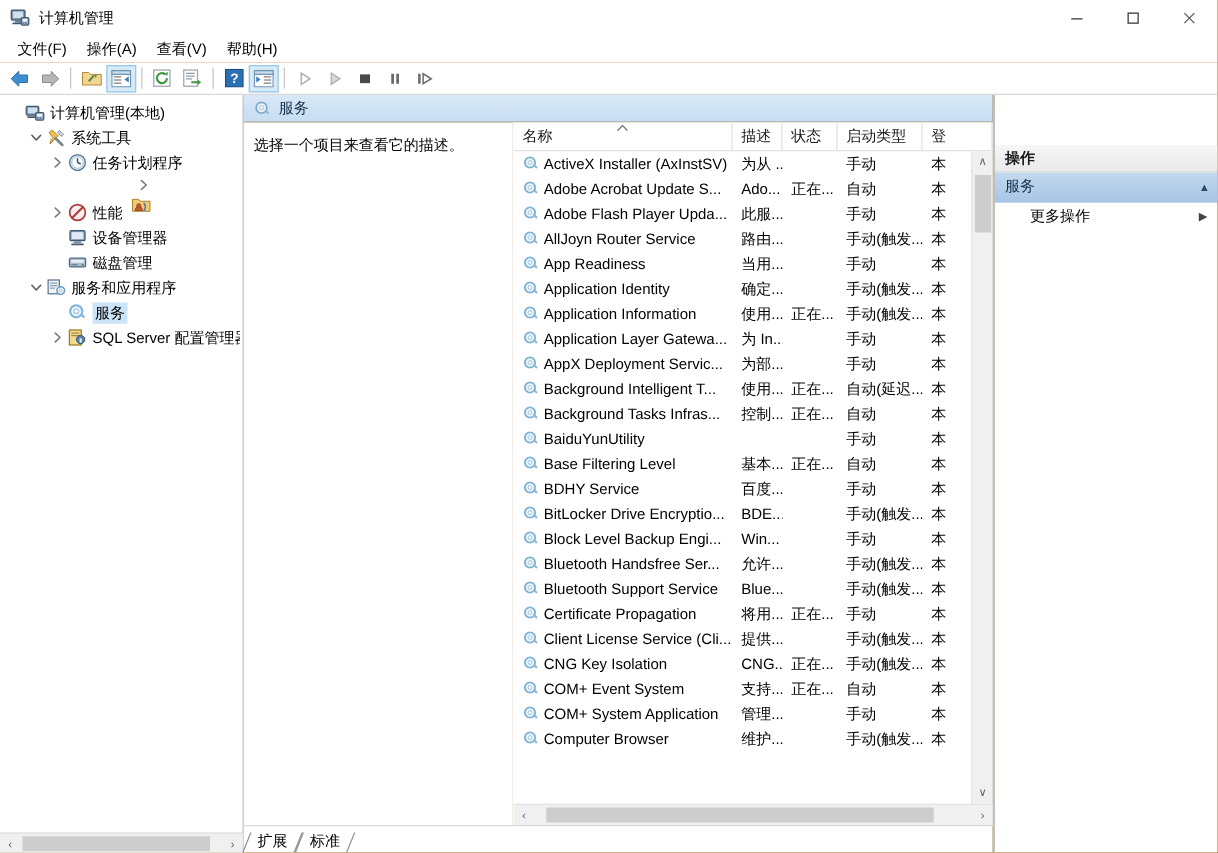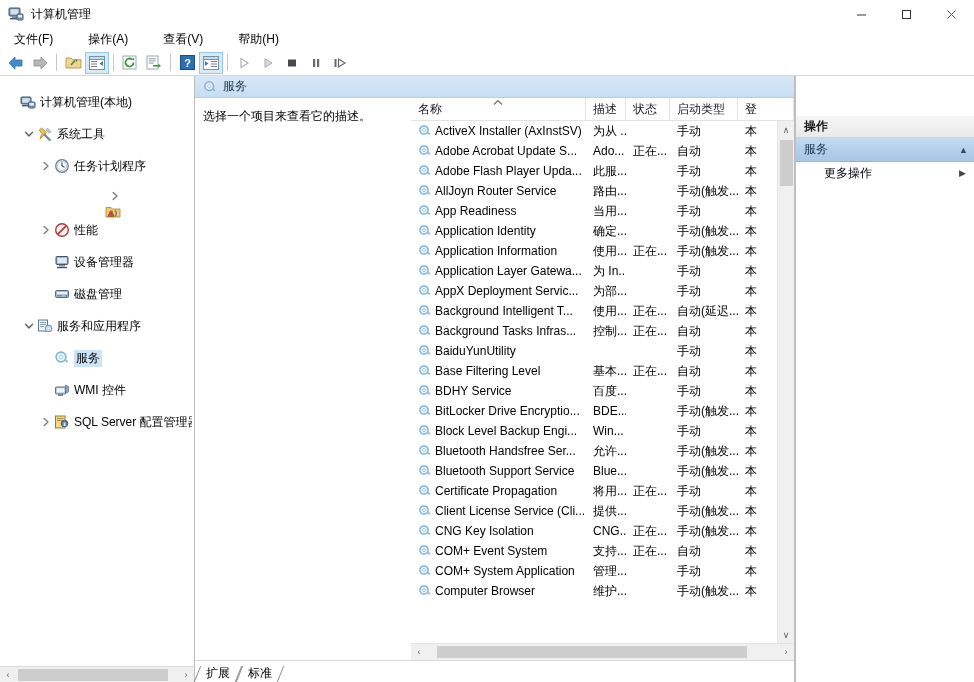--- a/index.html
+++ b/index.html
@@ -31,21 +31,20 @@
     font-size: 13px; color: #333; line-height:1;
   }
 
   
   .menubar {
     height: 22px; flex: 0 0 22px;
     display: flex; align-items: center;
     padding-left: 6px;
     background: #ffffff;
     font-size: 12px;
-    gap: 19px;
   }
   .menu-item { padding: 2px 8px; cursor: default; }
 
   
   .toolbar {
     height: 26px; flex: 0 0 26px;
     display: flex; align-items: center;
     padding-left: 4px;
     background: #ffffff;
     border-bottom: 1px solid #d8d8d8;
@@ -70,21 +69,20 @@
   }
   .tree {
     flex: 1 1 auto; overflow: hidden;
     padding: 4px 0 0 0;
     font-size: 12px;
   }
   .tnode {
     display: flex; align-items: center;
     height: 20px; white-space: nowrap;
     padding-right:2px;
-    margin-top:12px;
   }
   .tnode .twist {
     width: 16px; flex:0 0 16px; text-align:center;
     color:#6a6a6a; font-size:10px; line-height:1;
     display:flex; align-items:center; justify-content:center;
   }
   .tnode .ticon { width:16px; height:16px; flex:0 0 16px; margin-right:4px; position:relative;}
   .tnode .tlabel { overflow:hidden; }
   .tnode.sel .tlabel { background:#cce4f7; padding:0 2px; }
   .tree-scroll {
@@ -480,30 +478,20 @@
             <span class="tlabel">服务和应用程序</span>
           </div>
           <div class="tnode sel" style="padding-left: 38px;">
             <span class="twist"></span>
             <span class="ticon"><svg width="16" height="16" viewBox="0 0 16 16">
                 <circle cx="7" cy="7" r="4.9" fill="#e8f2fa" stroke="#7fb3d5" stroke-width="1.6"></circle>
                 <circle cx="7" cy="7" r="1.8" fill="#ffffff" stroke="#9cc5de" stroke-width="0.9"></circle>
                 <rect x="10.2" y="9.7" width="4" height="1.8" rx="0.8" fill="#8fb6d4" transform="rotate(42 12 10.6)"></rect>
               </svg></span>
             <span class="tlabel">服务</span>
-          </div>
-          <div class="tnode" style="padding-left: 38px;">
-            <span class="twist"></span>
-            <span class="ticon"><svg width="16" height="16" viewBox="0 0 16 16">
-                <rect x="1.5" y="5" width="10" height="7" rx="0.8" fill="#b9c7d3" stroke="#5c7084"></rect>
-                <rect x="2.8" y="6.2" width="7.4" height="4.2" fill="#eef4f9"></rect>
-                <path d="M11.5 3 l3 1.6 v5.2 l-3 1.6 Z" fill="#8fa3b5" stroke="#5c7084" stroke-width="0.7"></path>
-                <rect x="4" y="12.4" width="5" height="1.4" fill="#5c7084"></rect>
-              </svg></span>
-            <span class="tlabel">WMI 控件</span>
           </div>
           <div class="tnode" style="padding-left: 38px;">
             <span class="twist">
               <svg width="10" height="10" viewBox="0 0 10 10">
                 <path d="M3.2 1.5 L7 5 L3.2 8.5" fill="none" stroke="#7a7a7a" stroke-width="1.3" stroke-linecap="round" stroke-linejoin="round"></path>
               </svg>
             </span>
             <span class="ticon"><svg width="16" height="16" viewBox="0 0 16 16">
                 <rect x="1.5" y="2" width="9.5" height="12" fill="#f3d98f" stroke="#9b7c26"></rect>
                 <rect x="3" y="4" width="6.5" height="1" fill="#a88c3c"></rect>

